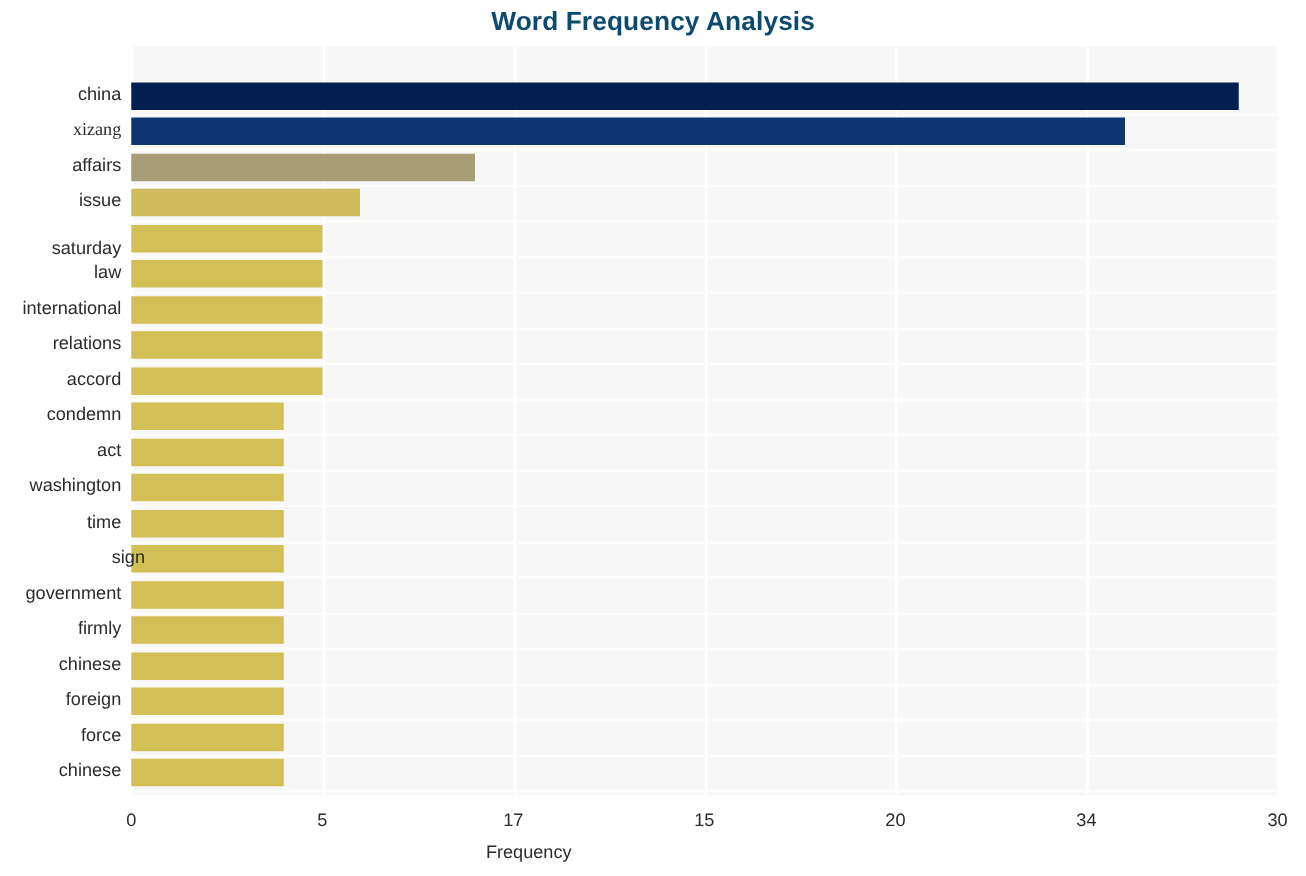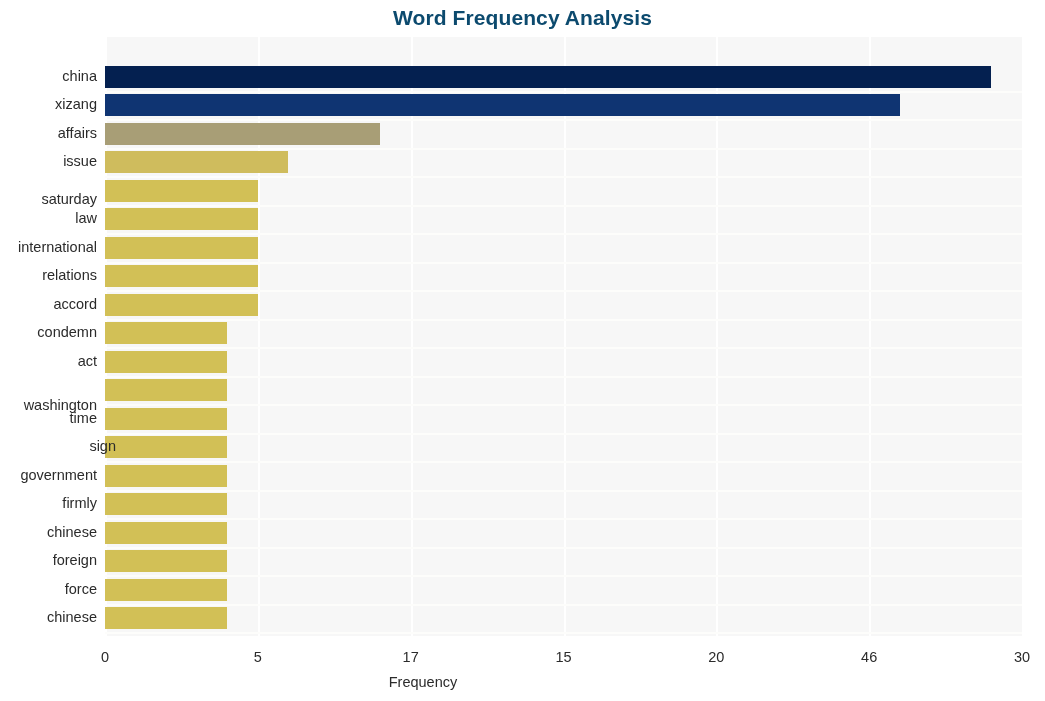--- a/index.html
+++ b/index.html
@@ -163,46 +163,46 @@
       <div class="bar" title="government: 4" style="left: 0px; top: 427.5px; width: 122.267px; background: rgb(210, 192, 86);"></div>
       <div class="bar" title="firmly: 4" style="left: 0px; top: 456px; width: 122.267px; background: rgb(210, 192, 86);"></div>
       <div class="bar" title="chinese: 4" style="left: 0px; top: 484.5px; width: 122.267px; background: rgb(210, 192, 86);"></div>
       <div class="bar" title="foreign: 4" style="left: 0px; top: 513px; width: 122.267px; background: rgb(210, 192, 86);"></div>
       <div class="bar" title="force: 4" style="left: 0px; top: 541.5px; width: 122.267px; background: rgb(210, 192, 86);"></div>
       <div class="bar" title="internal: 4" style="left: 0px; top: 570px; width: 122.267px; background: rgb(210, 192, 86);"></div>
     </div>
 
   <div id="y-axis-labels">
       <div class="ylabel" style="top: 67.5px;">china</div>
-      <div class="ylabel" style="top: 96px;">xizang</div>
+      <div class="ylabel" style="top: 96px; font-family: Liberation Serif, serif;">xizang</div>
       <div class="ylabel" style="top: 124.5px;">affairs</div>
       <div class="ylabel" style="top: 153px;">issue</div>
       <div class="ylabel" style="top: 181.5px; margin-top: 9px;">saturday</div>
       <div class="ylabel" style="top: 210px;">law</div>
       <div class="ylabel" style="top: 238.5px;">international</div>
       <div class="ylabel" style="top: 267px;">relations</div>
       <div class="ylabel" style="top: 295.5px;">accord</div>
       <div class="ylabel" style="top: 324px;">condemn</div>
       <div class="ylabel" style="top: 352.5px;">act</div>
-      <div class="ylabel" style="top: 381px; margin-top: 16px;">washington</div>
+      <div class="ylabel" style="top: 381px;">washington</div>
       <div class="ylabel" style="top: 409.5px;">time</div>
       <div class="ylabel" style="top: 438px; margin-left: 19px;">sign</div>
       <div class="ylabel" style="top: 466.5px;">government</div>
       <div class="ylabel" style="top: 495px;">firmly</div>
       <div class="ylabel" style="top: 523.5px;">chinese</div>
       <div class="ylabel" style="top: 552px;">foreign</div>
       <div class="ylabel" style="top: 580.5px;">force</div>
       <div class="ylabel" style="top: 609px;">chinese</div>
     </div>
 
   <div id="x-axis-labels-container">
       <div class="xlabel" style="left: 105px;">0</div>
       <div class="xlabel" style="left: 257.833px;">5</div>
       <div class="xlabel" style="left: 410.667px;">17</div>
       <div class="xlabel" style="left: 563.5px;">15</div>
       <div class="xlabel" style="left: 716.333px;">20</div>
-      <div class="xlabel" style="left: 869.167px;">46</div>
+      <div class="xlabel" style="left: 869.167px;">34</div>
       <div class="xlabel" style="left: 1022px;">30</div>
     </div>
 
   <div id="x-axis-title">Frequency</div>
 
 </div>
 
 </body></html>

